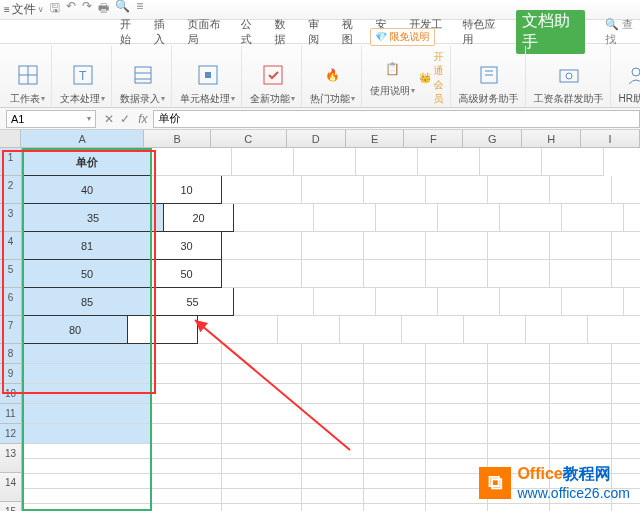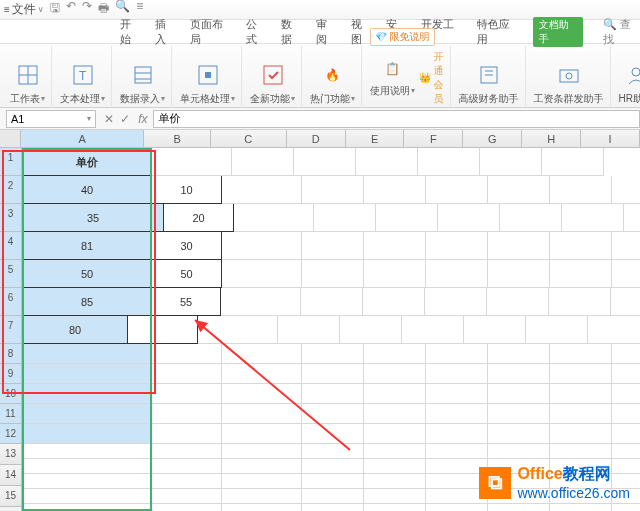--- a/index.html
+++ b/index.html
@@ -5,21 +5,21 @@
 * { margin: 0; padding: 0; box-sizing: border-box; font-family: "Microsoft YaHei", Arial, sans-serif; }
 body { width: 640px; height: 511px; background: #fff; overflow: hidden; font-size: 12px; position: relative; }
 
 .titlebar { height: 20px; background: linear-gradient(#fff,#f5f5f5); display: flex; align-items: center; padding: 0 4px; gap: 6px; border-bottom: 1px solid #e0e0e0; }
 .titlebar .menu { color: #555; display: flex; align-items: center; gap: 2px; cursor: pointer; }
 .qa-icons { display: flex; gap: 6px; color: #888; }
 .qa-icons span { cursor: pointer; }
 
 .menubar { height: 24px; background: #fff; display: flex; align-items: center; padding-left: 120px; gap: 14px; border-bottom: 1px solid #e0e0e0; font-size: 11px; }
 .menubar .tab { color: #555; cursor: pointer; }
-.menubar .doc-helper { background: #4caf50; color: #fff; padding: 1px 6px; border-radius: 2px; font-size: 10px; }
+.menubar .doc-helper { background: #4caf50; color: #fff; padding: 1px 6px; border-radius: 2px; font-size: 16px; }
 .menubar .search { color: #888; margin-left: 6px; }
 
 .ribbon { height: 64px; background: linear-gradient(#fdfdfd,#f3f3f3); border-bottom: 1px solid #d0d0d0; display: flex; align-items: center; padding: 2px 4px; gap: 2px; }
 .rgroup { display: flex; flex-direction: column; align-items: center; justify-content: flex-end; height: 60px; padding: 0 6px; border-right: 1px solid #e5e5e5; }
 .rgroup:last-child { border-right: none; }
 .ricon { width: 22px; height: 22px; display: flex; align-items: center; justify-content: center; color: #5b8ec4; }
 .ricon-lg { width: 26px; height: 26px; }
 .rlabel { font-size: 10px; color: #555; margin-top: 4px; white-space: nowrap; display: flex; align-items: center; gap: 1px; }
 .drop { font-size: 8px; color: #888; }
 .rgroup.orange .ricon { color: #e67e22; }
@@ -34,21 +34,21 @@
 .formula-bar { flex: 1; height: 18px; border: 1px solid #c0c0c0; background: #fff; padding: 0 4px; font-size: 11px; display: flex; align-items: center; }
 
 .grid-wrap { position: relative; height: 381px; background: #fff; overflow: hidden; }
 .col-headers { display: flex; position: absolute; top: 0; left: 0; height: 18px; background: linear-gradient(#f5f5f5,#e8e8e8); border-bottom: 1px solid #c0c0c0; width: 100%; }
 .corner { width: 22px; border-right: 1px solid #c0c0c0; background: #e8e8e8; }
 .ch { border-right: 1px solid #c0c0c0; text-align: center; font-size: 11px; color: #555; line-height: 18px; }
 .ch.sel { background: #cce4f7; }
 .row-headers { position: absolute; top: 18px; left: 0; width: 22px; }
 .rh { height: 20px; border-bottom: 1px solid #c0c0c0; border-right: 1px solid #c0c0c0; background: linear-gradient(#f5f5f5,#e8e8e8); text-align: center; font-size: 10px; color: #555; line-height: 20px; }
 .rh.tall { height: 28px; }
-.rh.short { height: 21px; }
+.rh.short { height: 29px; }
 .rh.sel { background: #cce4f7; }
 
 .cells { position: absolute; top: 18px; left: 22px; }
 .row { display: flex; height: 20px; }
 .row.tall { height: 28px; }
 .row.short { height: 15px; }
 .cell { border-right: 1px solid #d8d8d8; border-bottom: 1px solid #d8d8d8; display: flex; align-items: center; justify-content: center; font-size: 11px; color: #333; background: #fff; }
 .cell.sel { background: #cce4f7; }
 .cell.header-cell { font-weight: bold; }
 .cell.bordered { border-right: 1px solid #333; border-bottom: 1px solid #333; }
@@ -318,21 +318,21 @@
         <div class="cell" style="width: 80px;"></div>
         <div class="cell" style="width: 62px;"></div>
         <div class="cell" style="width: 62px;"></div>
         <div class="cell" style="width: 62px;"></div>
         <div class="cell" style="width: 62px;"></div>
         <div class="cell" style="width: 62px;"></div>
         <div class="cell" style="width: 62px;"></div>
       </div>
       <div class="row tall">
         <div class="cell sel bordered left-border" style="width: 130px;">85</div>
-        <div class="cell bordered" style="width: 69px;">55</div>
+        <div class="cell bordered" style="width: 82px;">55</div>
         <div class="cell" style="width: 80px;"></div>
         <div class="cell" style="width: 62px;"></div>
         <div class="cell" style="width: 62px;"></div>
         <div class="cell" style="width: 62px;"></div>
         <div class="cell" style="width: 62px;"></div>
         <div class="cell" style="width: 62px;"></div>
         <div class="cell" style="width: 62px;"></div>
       </div>
       <div class="row tall">
         <div class="cell sel bordered left-border" style="width: 106px;">80</div>

